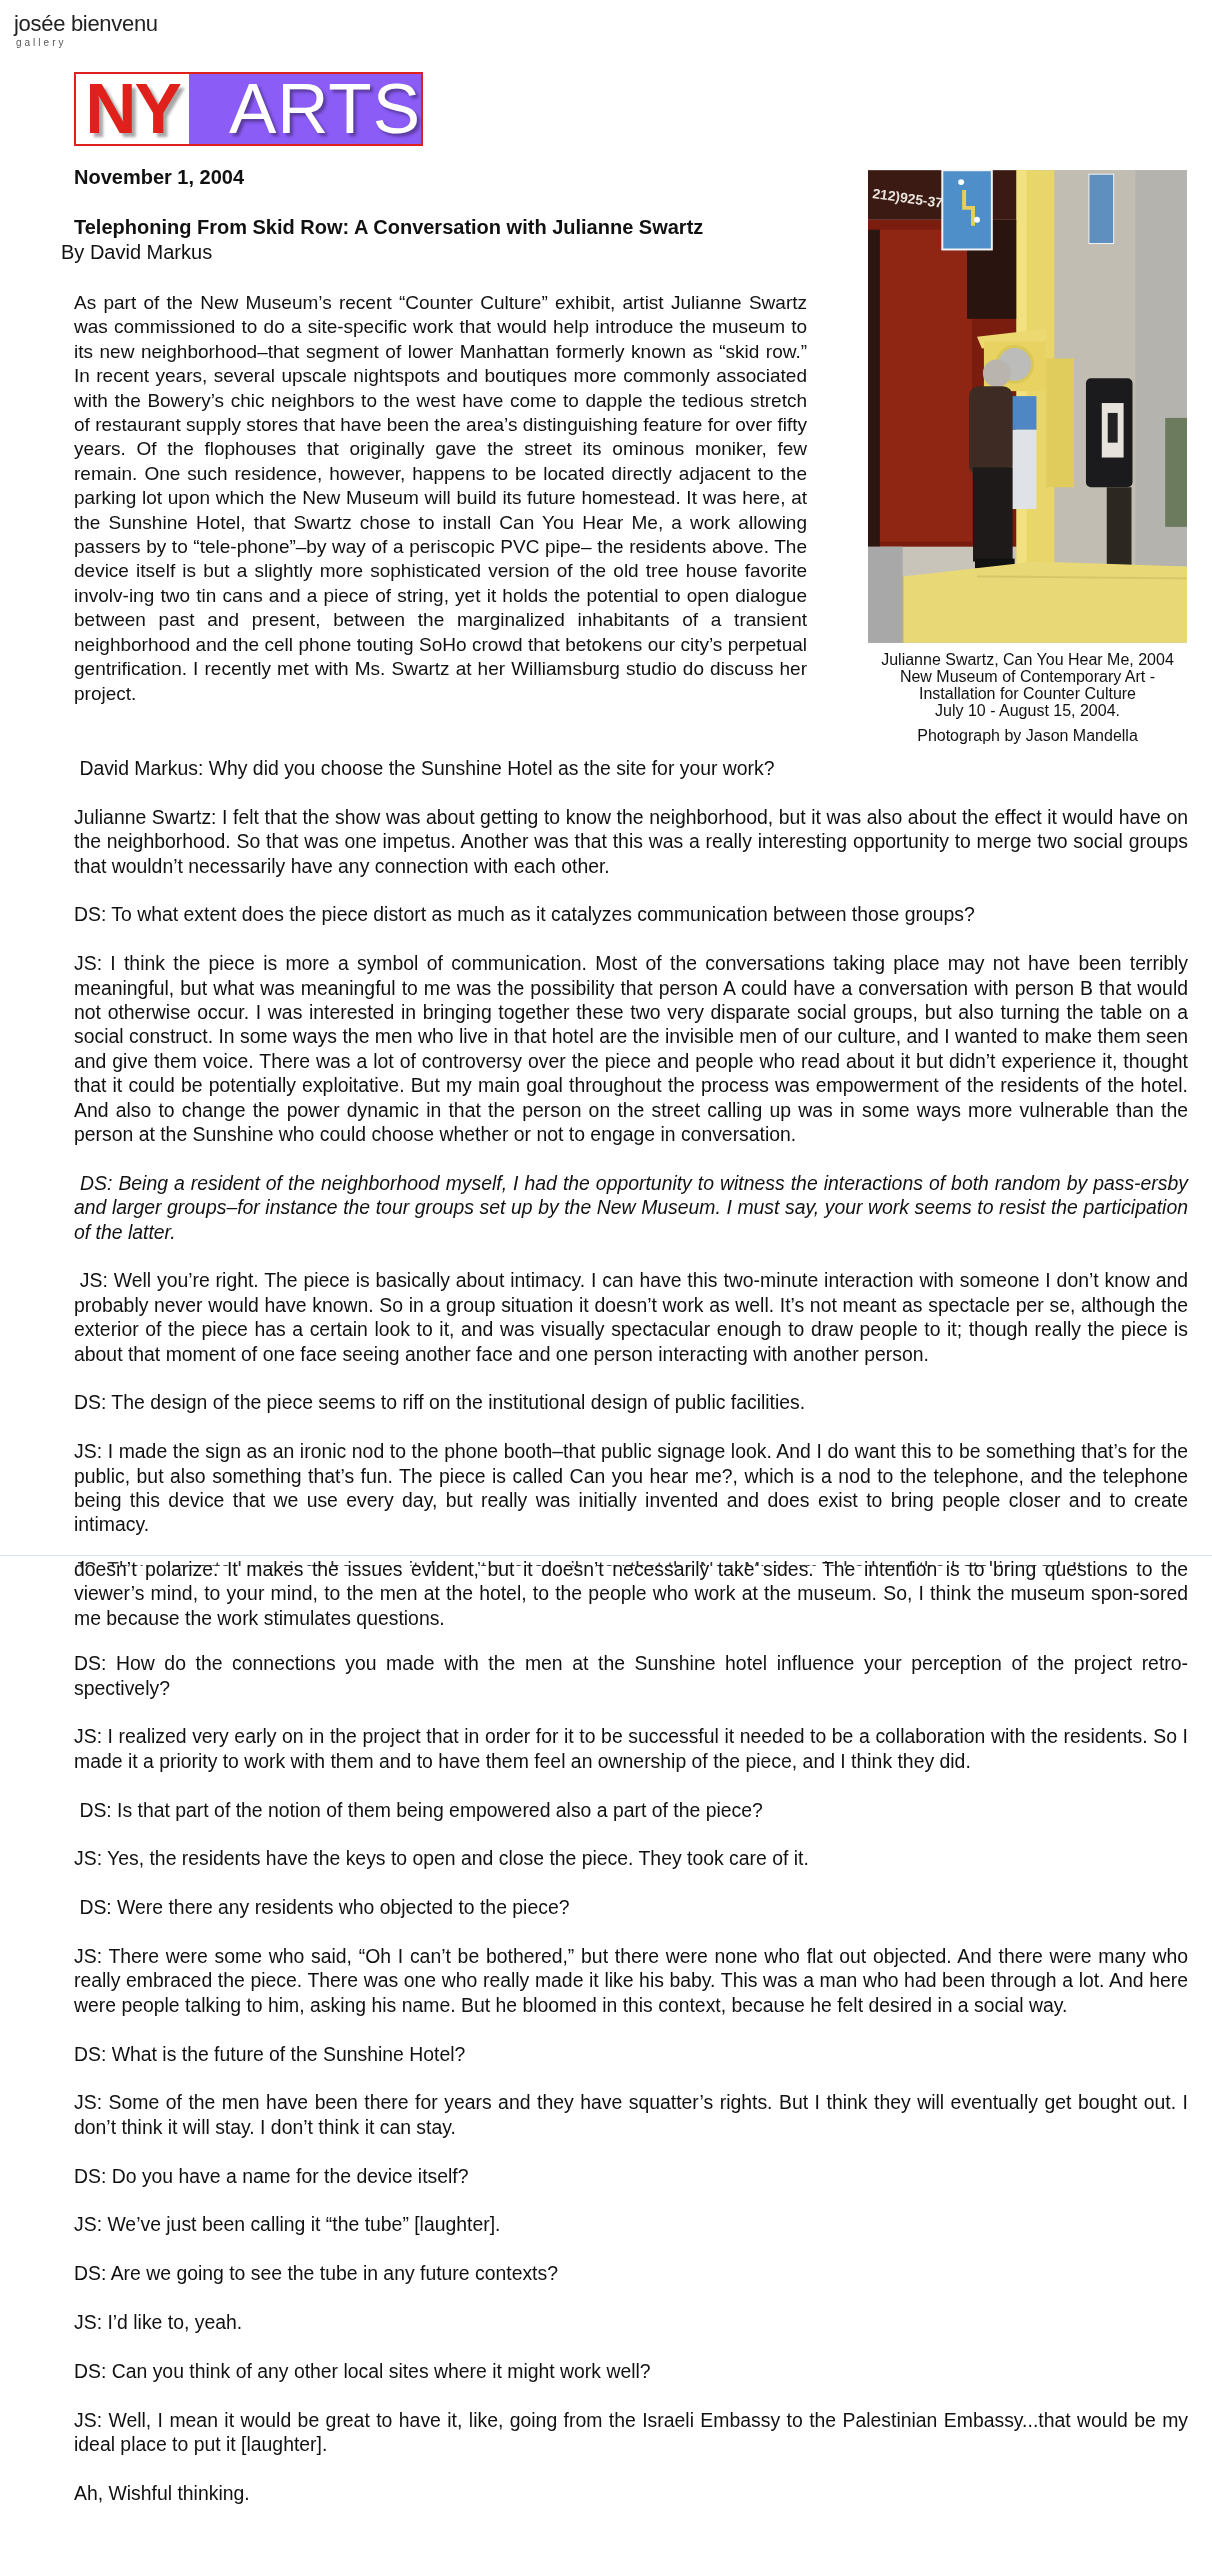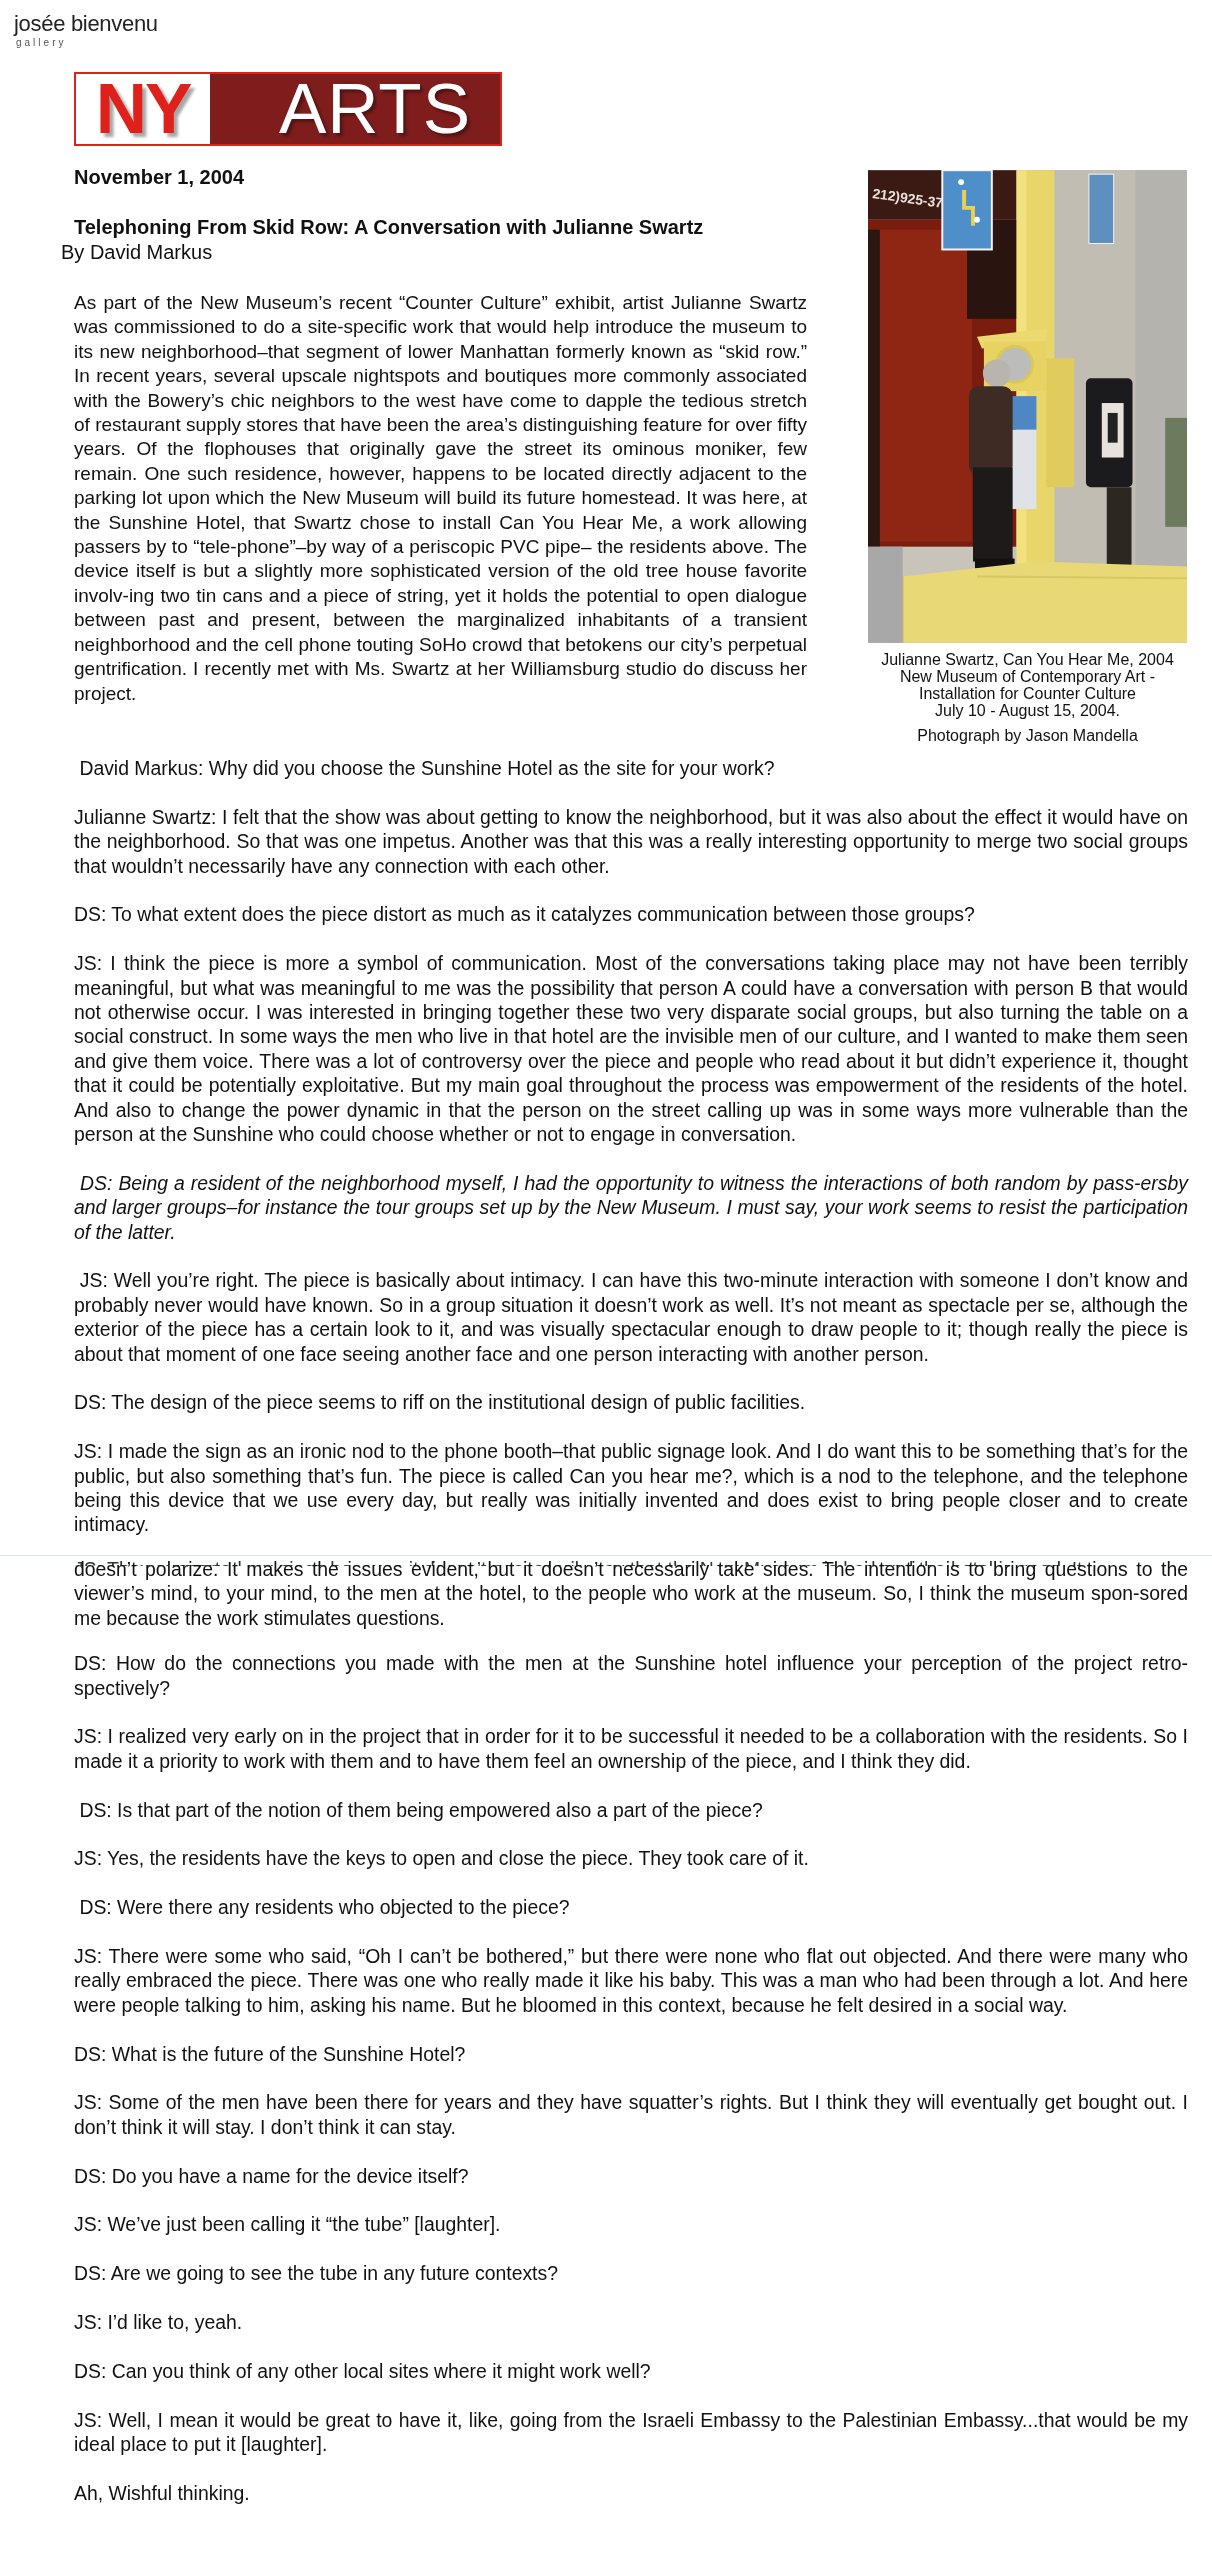--- a/index.html
+++ b/index.html
@@ -9,30 +9,30 @@
     position: relative;
     overflow: hidden;
     font-family: "Liberation Sans", sans-serif;
     color: #111111;
   }
   .gallery-logo { position: absolute; left: 14px; top: 12px; }
   .gallery-name { font-size: 22px; letter-spacing: -0.3px; color: #222; line-height: 24px; display: block; }
   .gallery-sub { font-size: 10px; letter-spacing: 3px; color: #555; line-height: 14px; display: block; margin-left: 2px; }
 
   .nyarts-logo {
-    position: absolute; left: 74px; top: 72px; width: 428px; height: 74px;
+    position: absolute; left: 74px; top: 72px; width: 349px; height: 74px;
     display: flex; border: 2px solid #e0201b; box-sizing: border-box;
   }
   .nyarts-ny {
     width: 134px; background: #fff; color: #e0201b; font-size: 71px; font-weight: bold;
     line-height: 70px; text-align: center; letter-spacing: -2px;
     text-shadow: 4px 4px 3px rgba(0,0,0,0.35);
   }
   .nyarts-arts {
-    flex: 1; background: #7f1d1d; color: #fff; font-size: 71px; line-height: 70px;
+    flex: 1; background: #8b5cf6; color: #fff; font-size: 71px; line-height: 70px;
     text-align: center; letter-spacing: 1px;
     text-shadow: 3px 3px 3px rgba(0,0,0,0.35);
     padding-left: 40px;
   }
 
   .date { position: absolute; left: 74px; top: 166px; font-size: 20px; font-weight: bold; }
   .title { position: absolute; left: 74px; top: 216px; font-size: 20px; font-weight: bold; }
   .byline { position: absolute; left: 61px; top: 241px; font-size: 20px; }
 
   .intro {

